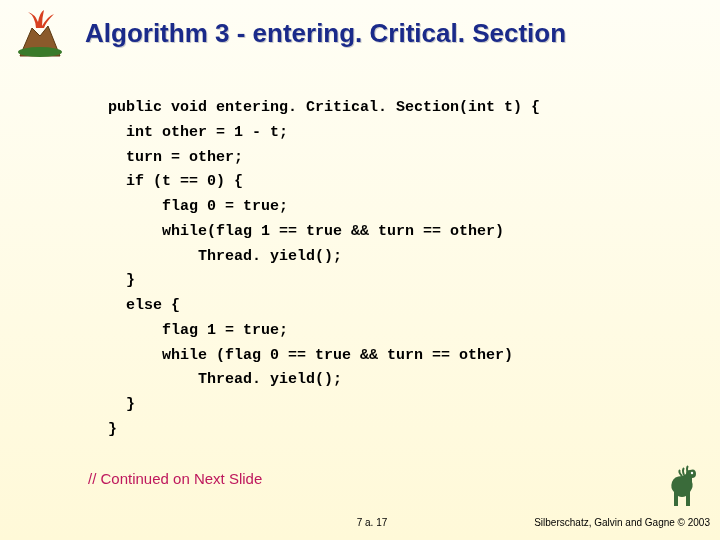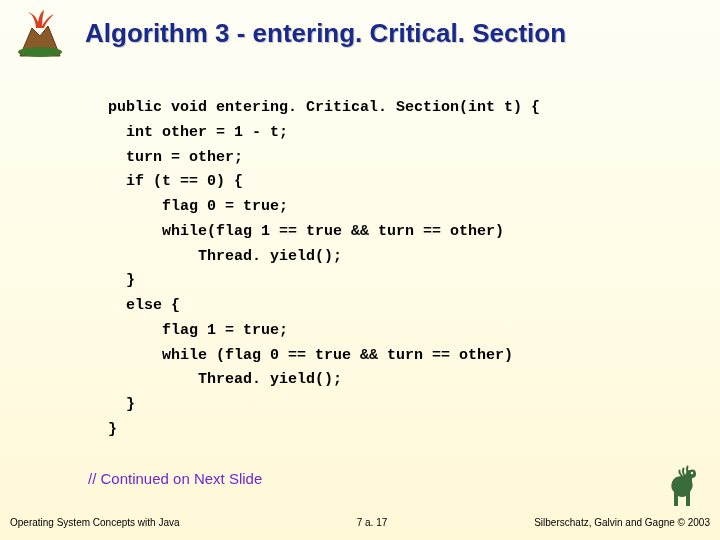--- a/index.html
+++ b/index.html
@@ -42,21 +42,21 @@
     font-size: 15px;
     line-height: 1.65;
     white-space: pre;
     font-family: Liberation Mono, monospace;
   }
   .code-block .kw { font-weight: bold; }
   .continued {
     position: absolute;
     top: 470px;
     left: 88px;
-    color: #6d28d9;
+    color: #be185d;
     font-size: 15px;
   }
   .footer-left {
     position: absolute;
     bottom: 12px;
     left: 10px;
     font-size: 10px;
     color: #000;
   }
   .footer-center {
@@ -114,17 +114,16 @@
 <span class="kw">}</span></div>
 
   <div class="continued">// Continued on Next Slide</div>
 
   <svg class="dino" viewBox="0 0 40 50">
     <path d="M28 8 Q34 6 34 12 Q34 16 30 16 L30 20 Q32 24 28 30 L28 44 L24 44 L24 34 Q20 36 16 34 L16 44 L12 44 L12 30 Q8 26 10 20 Q12 14 20 14 L24 12 Q24 8 28 8 Z" fill="#3a6b3a"></path>
     <path d="M20 14 Q16 10 18 8 M22 13 Q20 8 22 6 M26 12 Q24 6 26 4" stroke="#3a6b3a" stroke-width="2" fill="none"></path>
     <circle cx="30" cy="11" r="1.2" fill="#fff"></circle>
   </svg>
 
-  <div class="footer-left">Operating System Concepts with Java</div>
   <div class="footer-center">7 a. 17</div>
   <div class="footer-right">Silberschatz, Galvin and Gagne © 2003</div>
 
 </div>
 
 </body></html>

